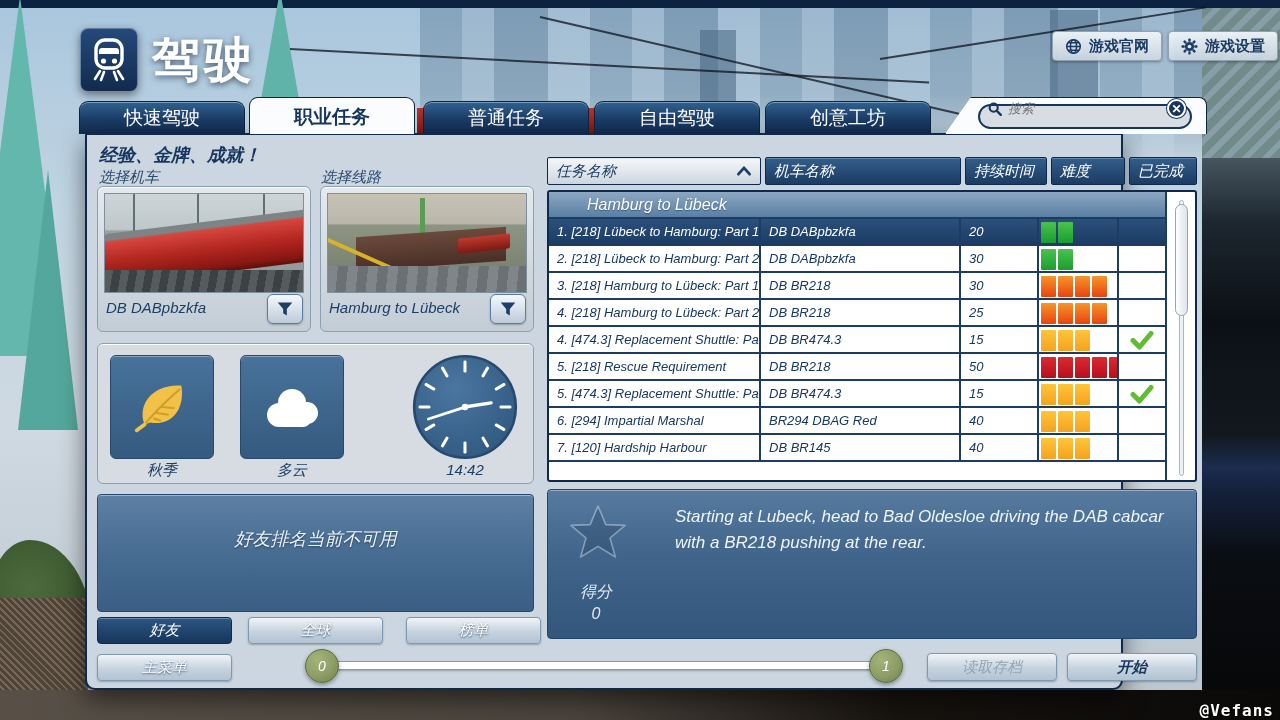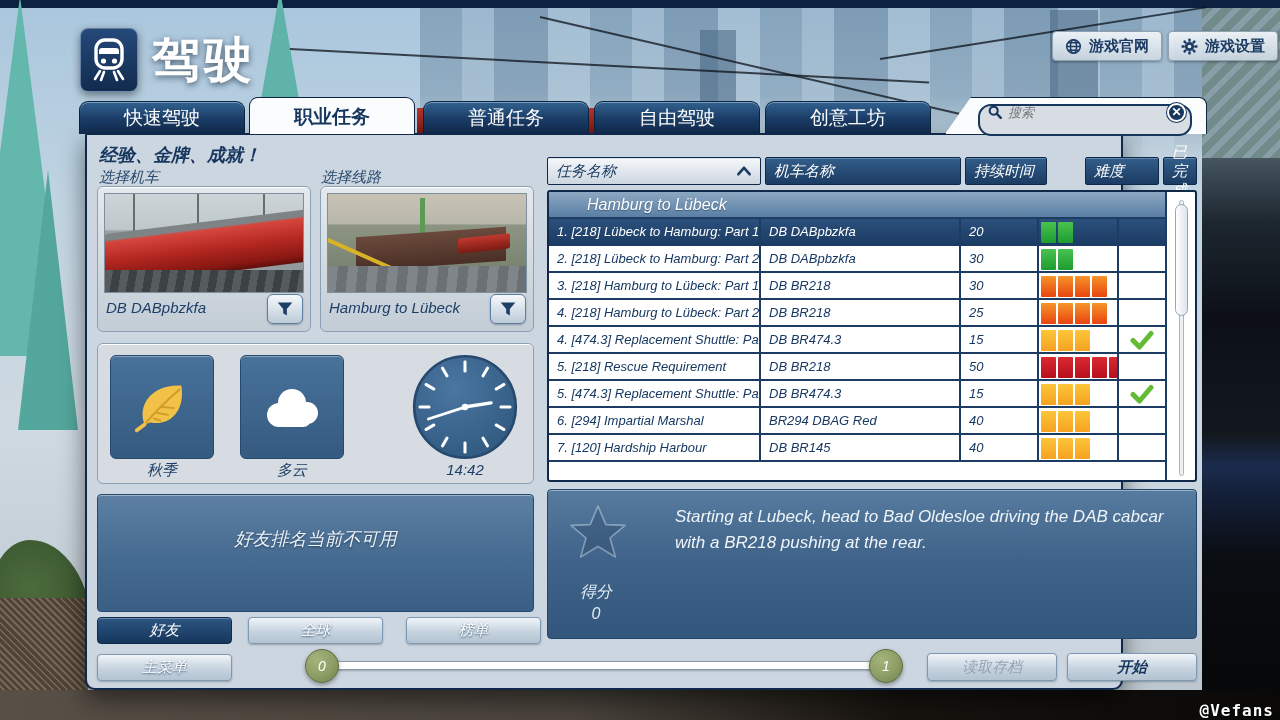--- a/index.html
+++ b/index.html
@@ -49,21 +49,21 @@
   
   .tab { position:absolute; top:101px; height:33px; width:166px; text-align:center; line-height:31px;
     font-size:19px; color:#fff; border-radius:9px 9px 0 0;
     background:linear-gradient(180deg,#31618f 0%,#1a3c66 55%,#112c4f 100%);
     border:1px solid #0d2440; border-bottom:none; box-shadow:inset 0 1px 0 rgba(190,215,240,.5); cursor:pointer; }
   .tab.active { top:97px; height:37px; line-height:37px; background:#fbfcfd; color:#16365e; font-weight:bold;
     border-color:#0d2440; box-shadow:none; z-index:4; }
   .search-wing { position:absolute; left:945px; top:97px; width:262px; height:37px; background:#fbfcfd;
     border:1px solid #0d2440; border-bottom:none; border-radius:10px 8px 0 0;
     clip-path:polygon(26px 0, 100% 0, 100% 100%, 0 100%); z-index:4; }
-  .search-pill { position:absolute; left:978px; top:104px; width:214px; height:32px; border-radius:13px;
+  .search-pill { position:absolute; left:978px; top:104px; width:214px; height:25px; border-radius:13px;
     background:#d7dde2; border:2px solid #16365e; z-index:5; display:flex; align-items:center; padding:0 4px 16px 8px; }
   .search-pill input { flex:1; border:none; outline:none; background:transparent; font-style:italic;
     font-size:13px; color:#5c6a77; font-family:"Liberation Sans",sans-serif; min-width:0; }
   .search-clear { width:19px; height:19px; border-radius:50%; background:#16365e; color:#fff; font-size:12px;
     font-weight:bold; display:flex; align-items:center; justify-content:center; border:2px solid #fff;
     box-shadow:0 0 0 1px #16365e; cursor:pointer; }
 
   
   .panel { position:absolute; left:85px; top:133px; width:1038px; height:557px; background:#ccd6e0;
     border:2px solid #10294a; border-radius:2px 0 10px 10px; box-shadow:0 10px 24px rgba(0,0,0,.5); z-index:3;font-style:italic; }
@@ -122,21 +122,21 @@
   .btn.navy-text { color:#16365e; text-shadow:none; font-weight:bold; }
   .grp-btn { position:absolute; top:482px; width:135px; height:27px; }
   .mainmenu-btn { position:absolute; left:10px; top:519px; width:135px; height:27px; }
 
   
   .thead { position:absolute; left:460px; top:22px; width:650px; height:28px; display:flex; gap:4px; }
   .th { background:linear-gradient(180deg,#335e8a 0%,#1b3b63 100%); border:1px solid #0f2848; border-radius:2px;
     color:#fff; font-size:15px; display:flex; align-items:center; padding:0 8px; cursor:pointer;
     box-shadow:inset 0 1px 0 rgba(170,200,230,.4); }
   .th.sorted { background:linear-gradient(180deg,#f6f8fa 0%,#ccd6e0 100%); color:#16365e; justify-content:space-between; }
-  .th.w-name { width:214px; } .th.w-loco { width:196px; } .th.w-dur { width:82px; } .th.w-diff { width:74px;margin-left:34px; } .th.w-done { flex:1; }
+  .th.w-name { width:214px; } .th.w-loco { width:196px; } .th.w-dur { width:82px; } .th.w-diff { width:74px; } .th.w-done { flex:1; }
 
   .tbody { position:absolute; left:460px; top:55px; width:650px; height:292px; background:#fff;
     border:2px solid #10294a; border-radius:3px; overflow:hidden; }
   .group-row { height:27px; background:linear-gradient(180deg,#8ca8c2 0%,#5a7fa4 100%);
     border-bottom:2px solid #1c3c64; color:#fff; font-size:16px; line-height:26px; padding-left:38px;
     text-shadow:0 1px 1px rgba(20,40,70,.5); }
   .m-row { height:27px; display:flex; border-bottom:2px solid #1c3c64; background:#fff; color:#173862; cursor:pointer; }
   .m-row.selected { background:linear-gradient(180deg,#2b507c 0%,#1b3c64 100%); color:#fff; }
   .m-cell { font-size:13px; line-height:25px; padding-left:8px; border-right:2px solid #1c3c64;
     overflow:hidden; white-space:nowrap; }

